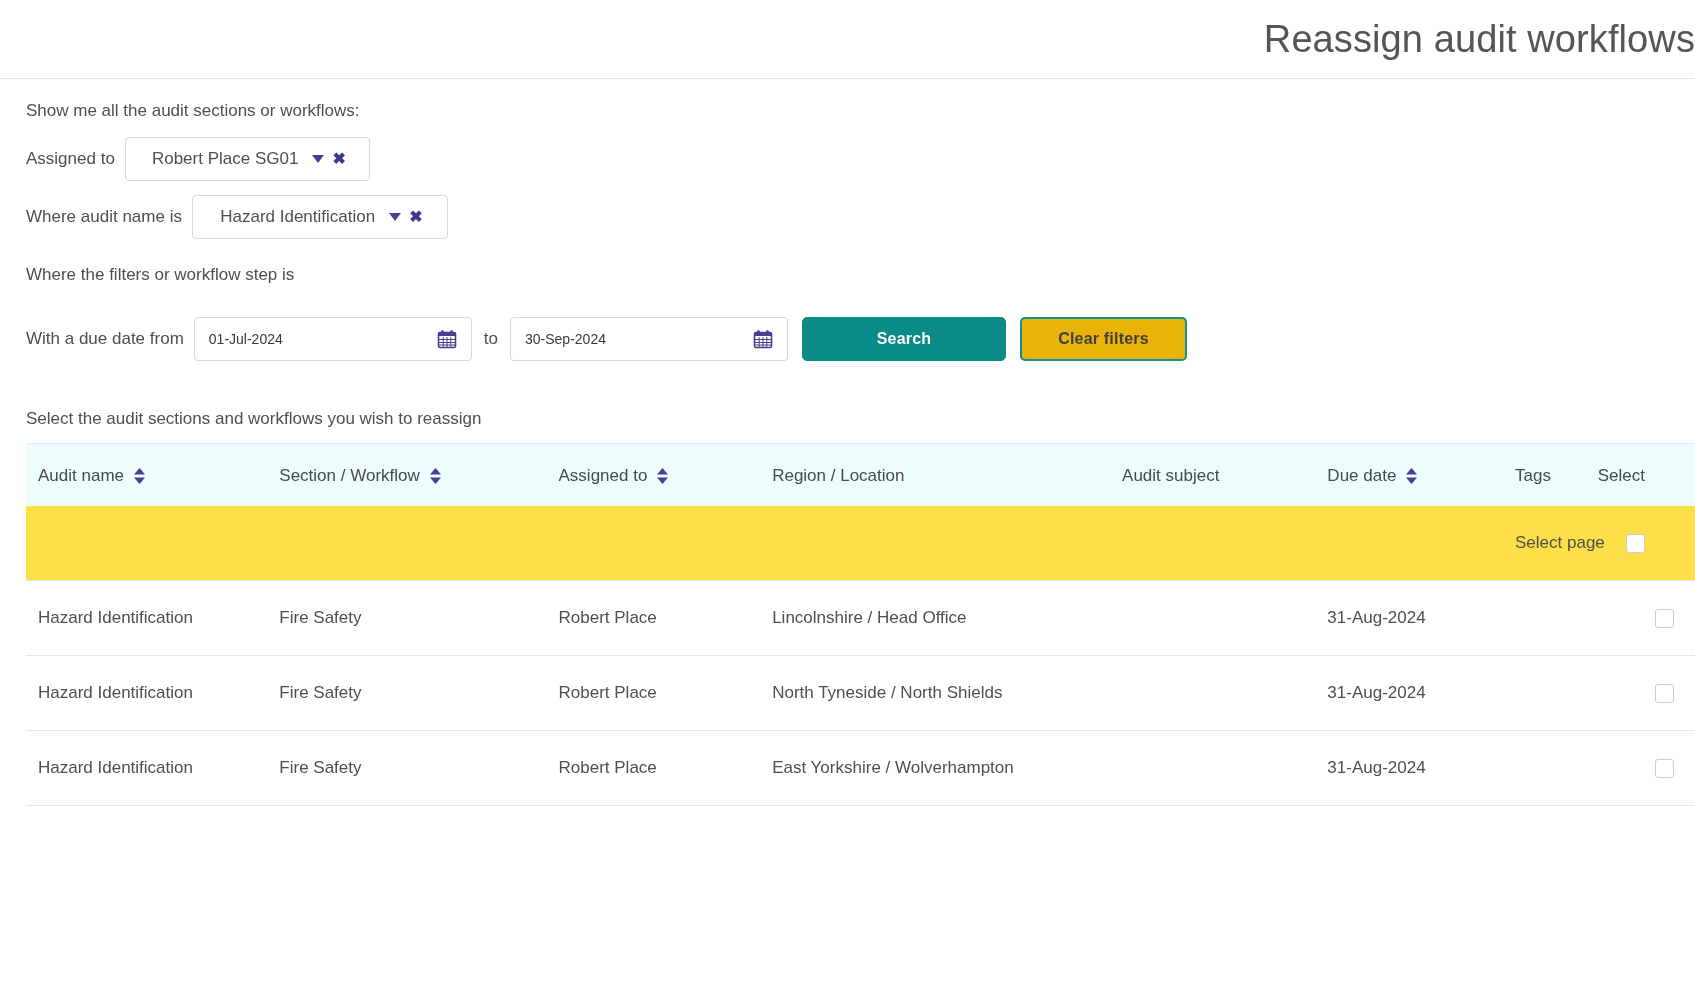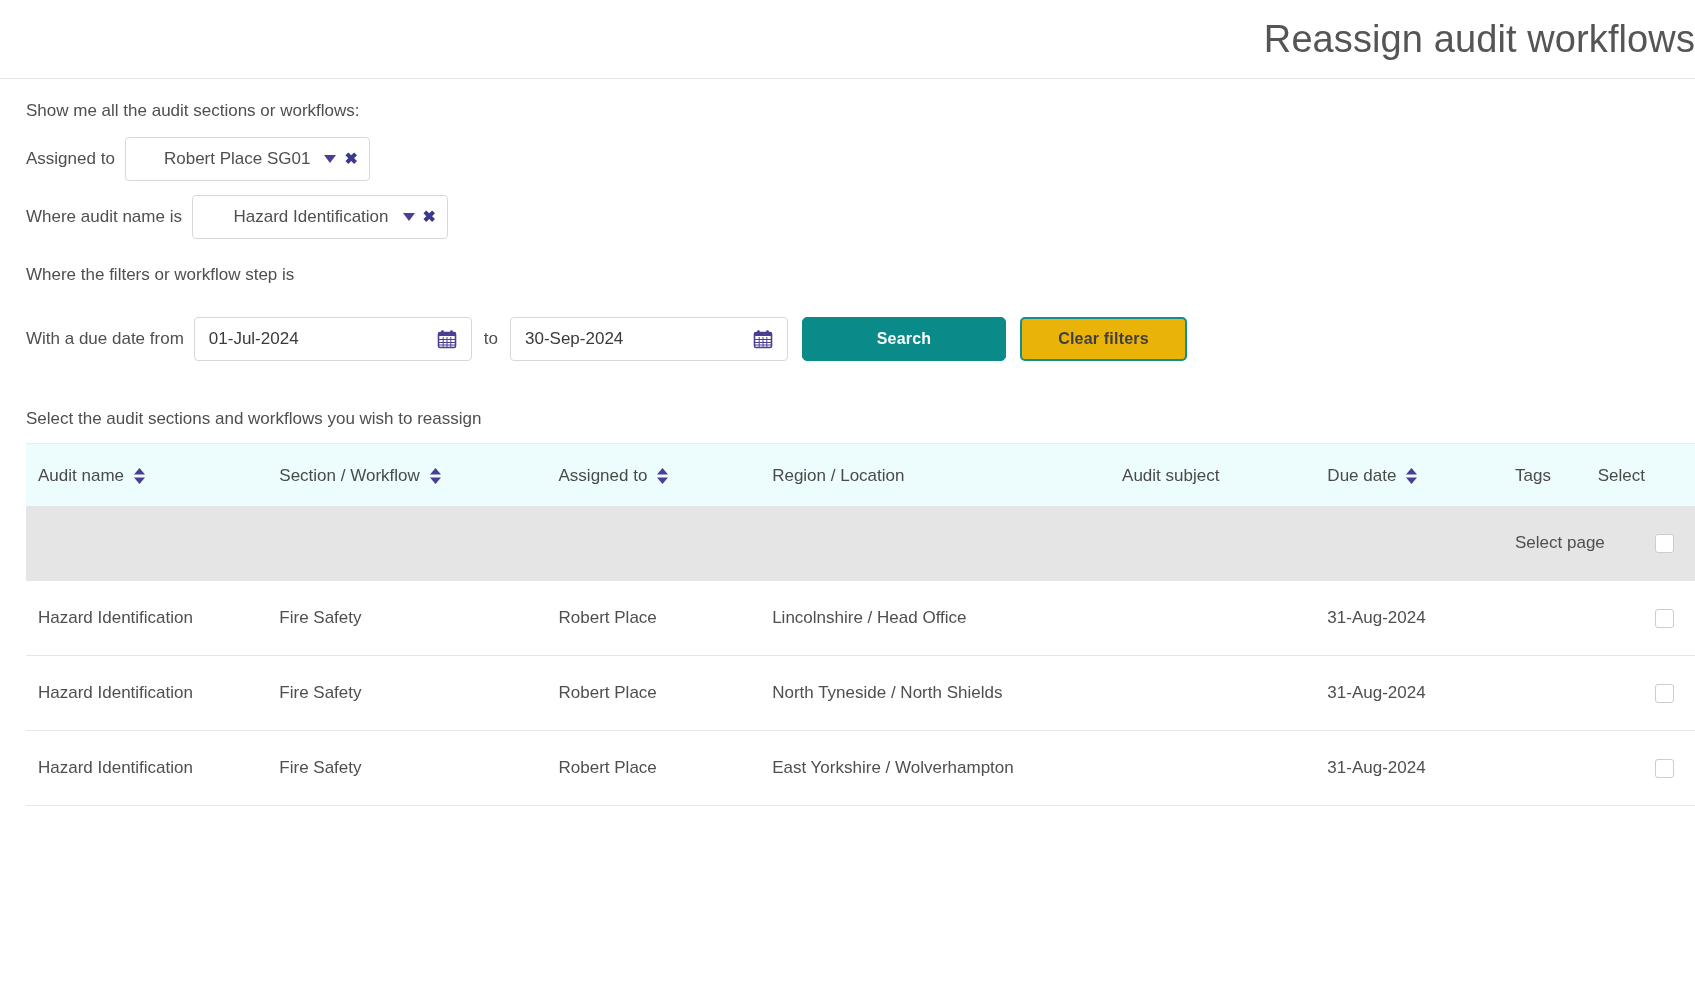--- a/index.html
+++ b/index.html
@@ -50,21 +50,21 @@
   .filter-label {
     font-size: 17px;
     color: #4f4f4f;
     white-space: nowrap;
     margin-right: 10px;
   }
 
   .select-box {
     display: inline-flex;
     align-items: center;
-    justify-content: flex-end;
+    justify-content: center;
     background: #ffffff;
     border: 1px solid #d8d8d8;
     border-radius: 4px;
     height: 44px;
     padding: 0 11px 0 14px;
     font-size: 17px;
     color: #4f4f4f;
   }
   .select-box .sel-value { white-space: nowrap; }
   .select-box .sel-value.placeholder {
@@ -96,21 +96,21 @@
   
   .date-field {
     position: relative;
     display: inline-flex;
     align-items: center;
     background: #fff;
     border: 1px solid #d8d8d8;
     border-radius: 4px;
     height: 44px;
     padding: 0 14px;
-    font-size: 17px;
+    font-size: 14px;
     color: #3a3a3a;
   }
   .date-field.from { width: 278px; }
   .date-field.to   { width: 278px; }
   .date-field .date-val { flex: 1; }
 
   .cal-icon { width: 20px; height: 20px; flex: 0 0 20px; }
   .word-to { margin: 18px 12px; font-size: 17px; color: #4f4f4f; }
 
   .btn {
@@ -161,26 +161,27 @@
     padding: 22px 0 20px 0;
     border-top: 1px solid #e3eeee;
     border-bottom: none;
     vertical-align: middle;
     white-space: nowrap;
   }
   table.grid th .th-inner { display: inline-flex; align-items: center; }
   .sort-icon { margin-left: 9px; width: 13px; height: 18px; flex: 0 0 13px; }
 
   .selpage-row td {
-    background: #e5e5e5;
+    background: #fde047;
     padding: 18px 0;
     border-bottom: 1px solid #e6e6e6;
     font-size: 17px;
     color: #4f4f4f;
     vertical-align: middle;
+    text-align: center;
   }
   .selpage-label { text-align: right; padding-right: 16px !important; white-space: nowrap; }
 
   table.grid td {
     font-size: 17px;
     color: #4f4f4f;
     padding: 27px 0 27px 0;
     border-bottom: 1px solid #e6e6e6;
     vertical-align: middle;
   }

